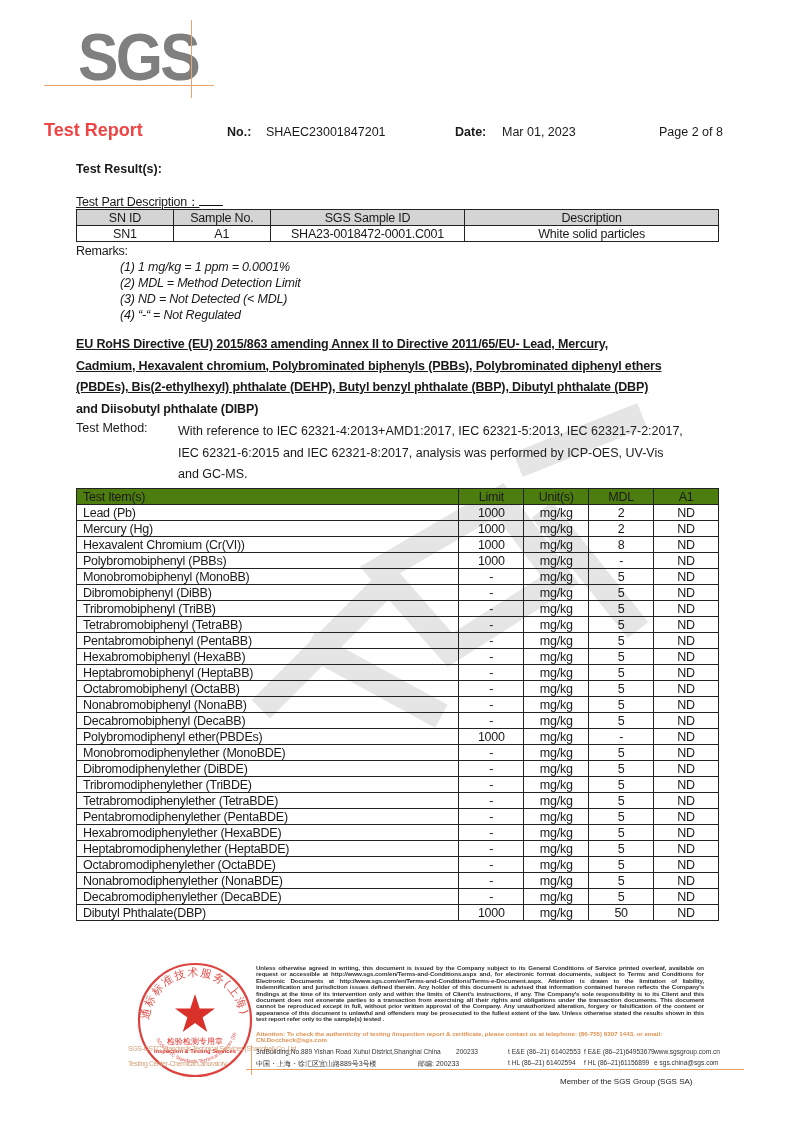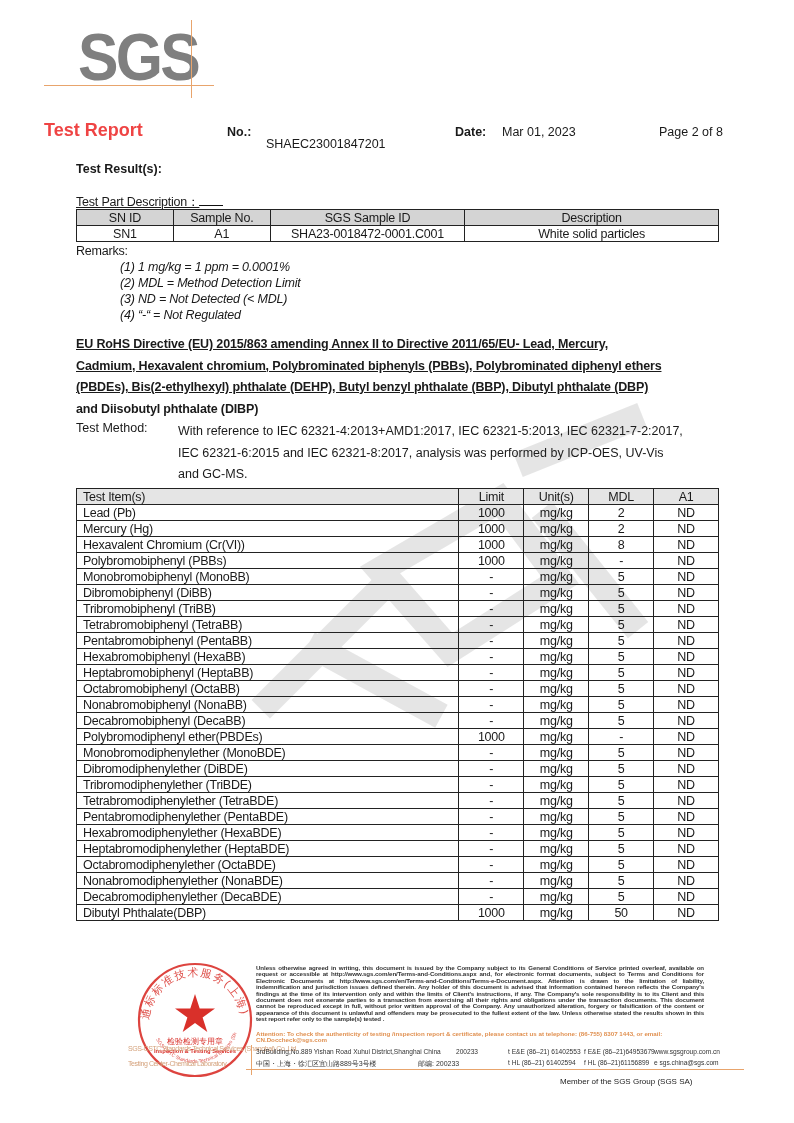--- a/index.html
+++ b/index.html
@@ -9,21 +9,21 @@
   
   .logo { position: absolute; left: 44px; top: 20px; width: 172px; height: 80px; }
   .logo-text { position: absolute; left: 34px; top: 4px; font-family: "Liberation Sans", sans-serif; font-weight: bold; font-size: 66px; color: #7f7f7f; letter-spacing: -3px; transform: scaleX(0.92); transform-origin: left top; line-height: 66px; }
   .logo-hline { position: absolute; left: 0; top: 65px; width: 170px; height: 1px; background: #e8a46c; }
   .logo-vline { position: absolute; left: 147px; top: 0; width: 1px; height: 78px; background: #e8a46c; }
 
   
   .header { position: absolute; left: 44px; top: 118px; width: 700px; height: 24px; }
   .report-title { position: absolute; left: 0; top: 2px; font-size: 18px; font-weight: bold; color: #ef4444; }
   .no-label { position: absolute; left: 183px; top: 7px; font-size: 12.5px; font-weight: bold; text-align: center; }
-  .no-value { position: absolute; left: 222px; top: 19px; font-size: 12.5px; }
+  .no-value { position: absolute; left: 222px; top: 7px; font-size: 12.5px; }
   .date-label { position: absolute; left: 411px; top: 7px; font-size: 12.5px; font-weight: bold; }
   .date-value { position: absolute; left: 458px; top: 7px; font-size: 12.5px; }
   .page-num { position: absolute; left: 615px; top: 7px; font-size: 12.5px; }
 
   .section-label { position: absolute; left: 76px; top: 162px; font-size: 12.5px; font-weight: bold; }
 
   .part-desc-label { position: absolute; left: 76px; top: 194px; font-size: 12.5px; text-decoration: underline; letter-spacing: -0.2px; }
   .part-desc-label::after { content: ""; display: inline-block; width: 24px; border-bottom: 1px solid #111; }
 
   table { border-collapse: collapse; font-family: "Liberation Sans", sans-serif; }
@@ -35,21 +35,21 @@
   .remarks-list { position: absolute; left: 120px; top: 259px; font-size: 12.5px; letter-spacing: -0.2px; }
   .remarks-list div { height: 16px; line-height: 16px; font-style: italic; }
 
   .directive { position: absolute; left: 76px; top: 334px; width: 650px; font-size: 12.5px; font-weight: bold; line-height: 21.5px; text-decoration: underline; letter-spacing: -0.15px; }
 
   .method-label { position: absolute; left: 76px; top: 421px; font-size: 12.5px; }
   .method-text { position: absolute; left: 178px; top: 421px; width: 556px; font-size: 12.5px; line-height: 21.5px; }
 
   .results-table { position: absolute; left: 76px; top: 488px; width: 643px; }
   .results-table th, .results-table td { border: 1px solid #222; font-size: 12.5px; font-weight: normal; height: 16px; line-height: 14px; padding: 0 0 0 6px; letter-spacing: -0.25px; }
-  .results-table th { background: #e5e5e5; }
+  .results-table th { background: #4d7c0f; }
   .results-table .c { text-align: center; padding: 0; }
   .results-table .l { text-align: left; }
 
   
   .watermark { position: absolute; left: 230px; top: 400px; width: 420px; height: 330px; pointer-events: none; opacity: 0.12; }
 
   
   .stamp { position: absolute; left: 135px; top: 960px; width: 120px; height: 120px; }
   .stamp-caption1 { position: absolute; left: 128px; top: 1045px; font-size: 7px; color: #d4a27c; letter-spacing: -0.4px; white-space: nowrap; }
   .stamp-caption2 { position: absolute; left: 128px; top: 1060px; font-size: 7px; color: #d4a27c; letter-spacing: -0.4px; white-space: nowrap; }

